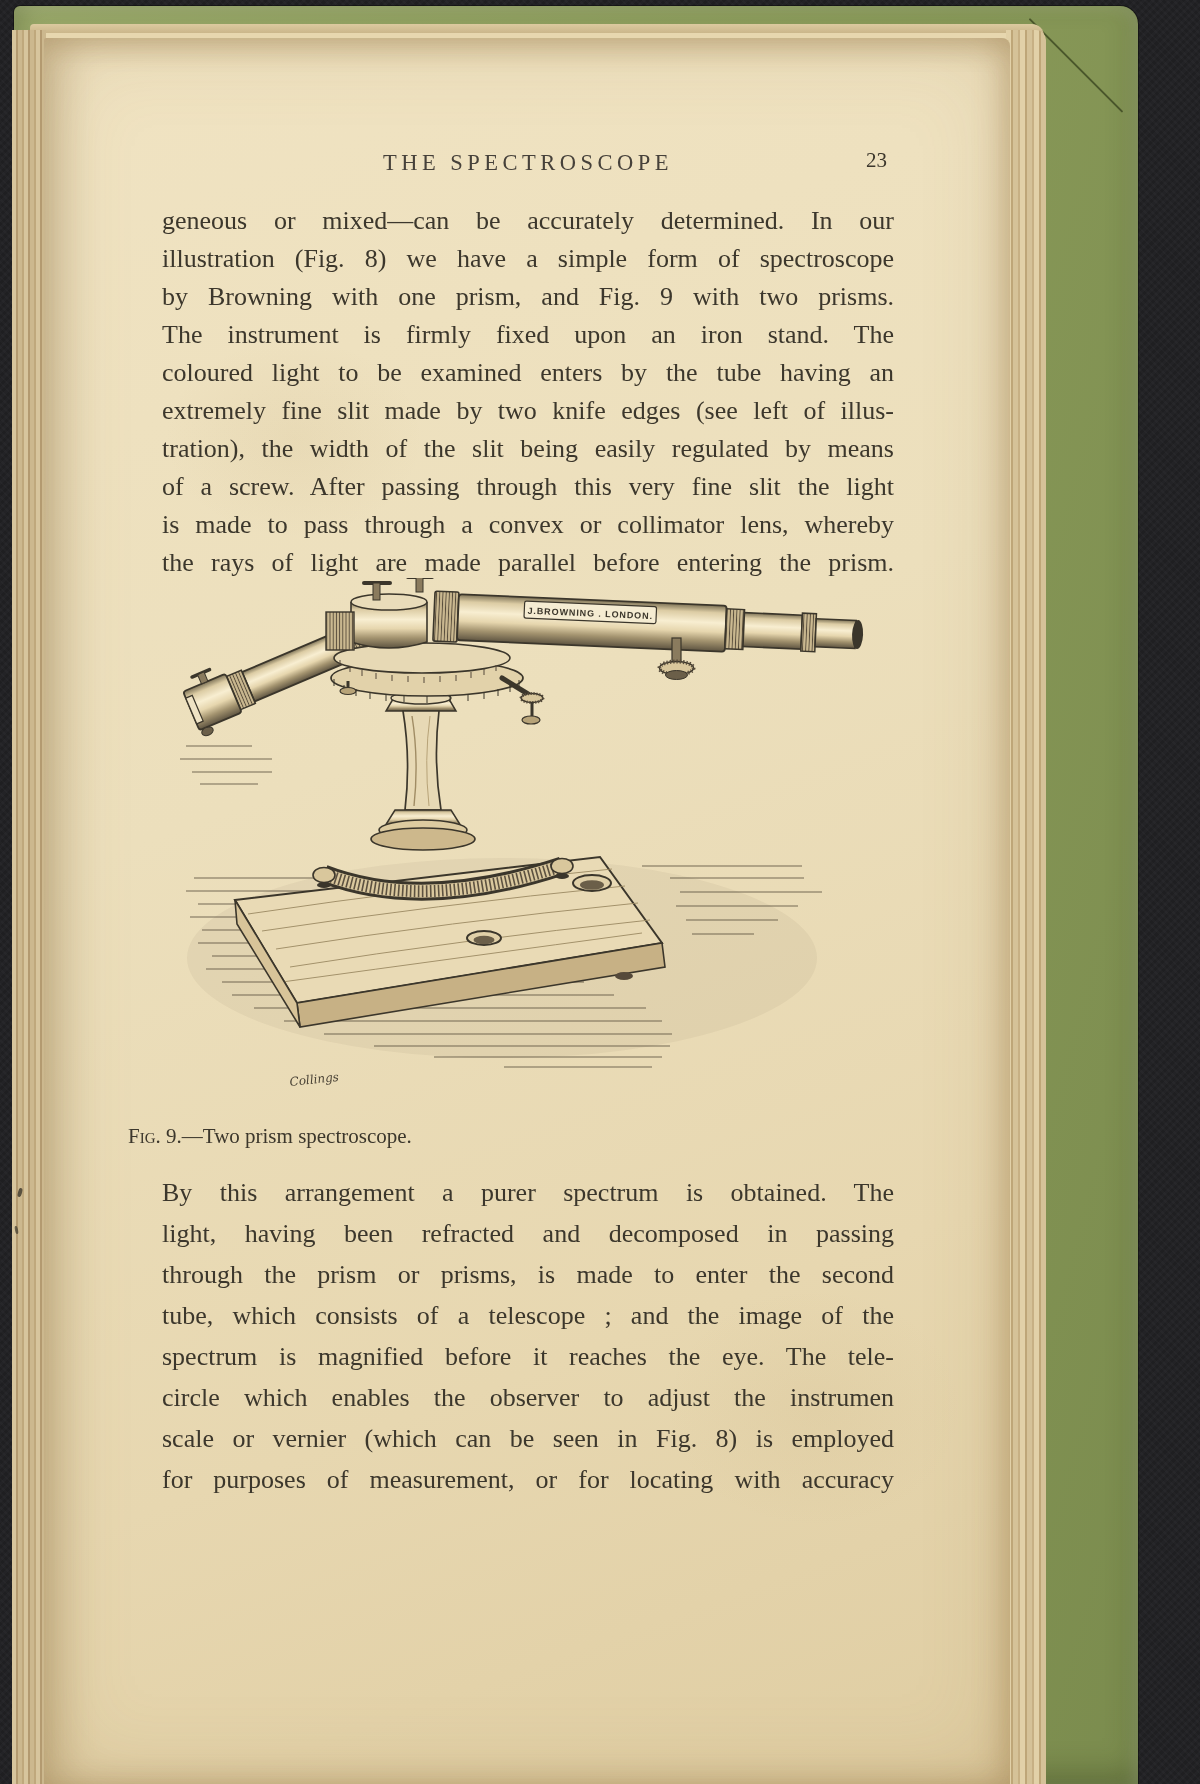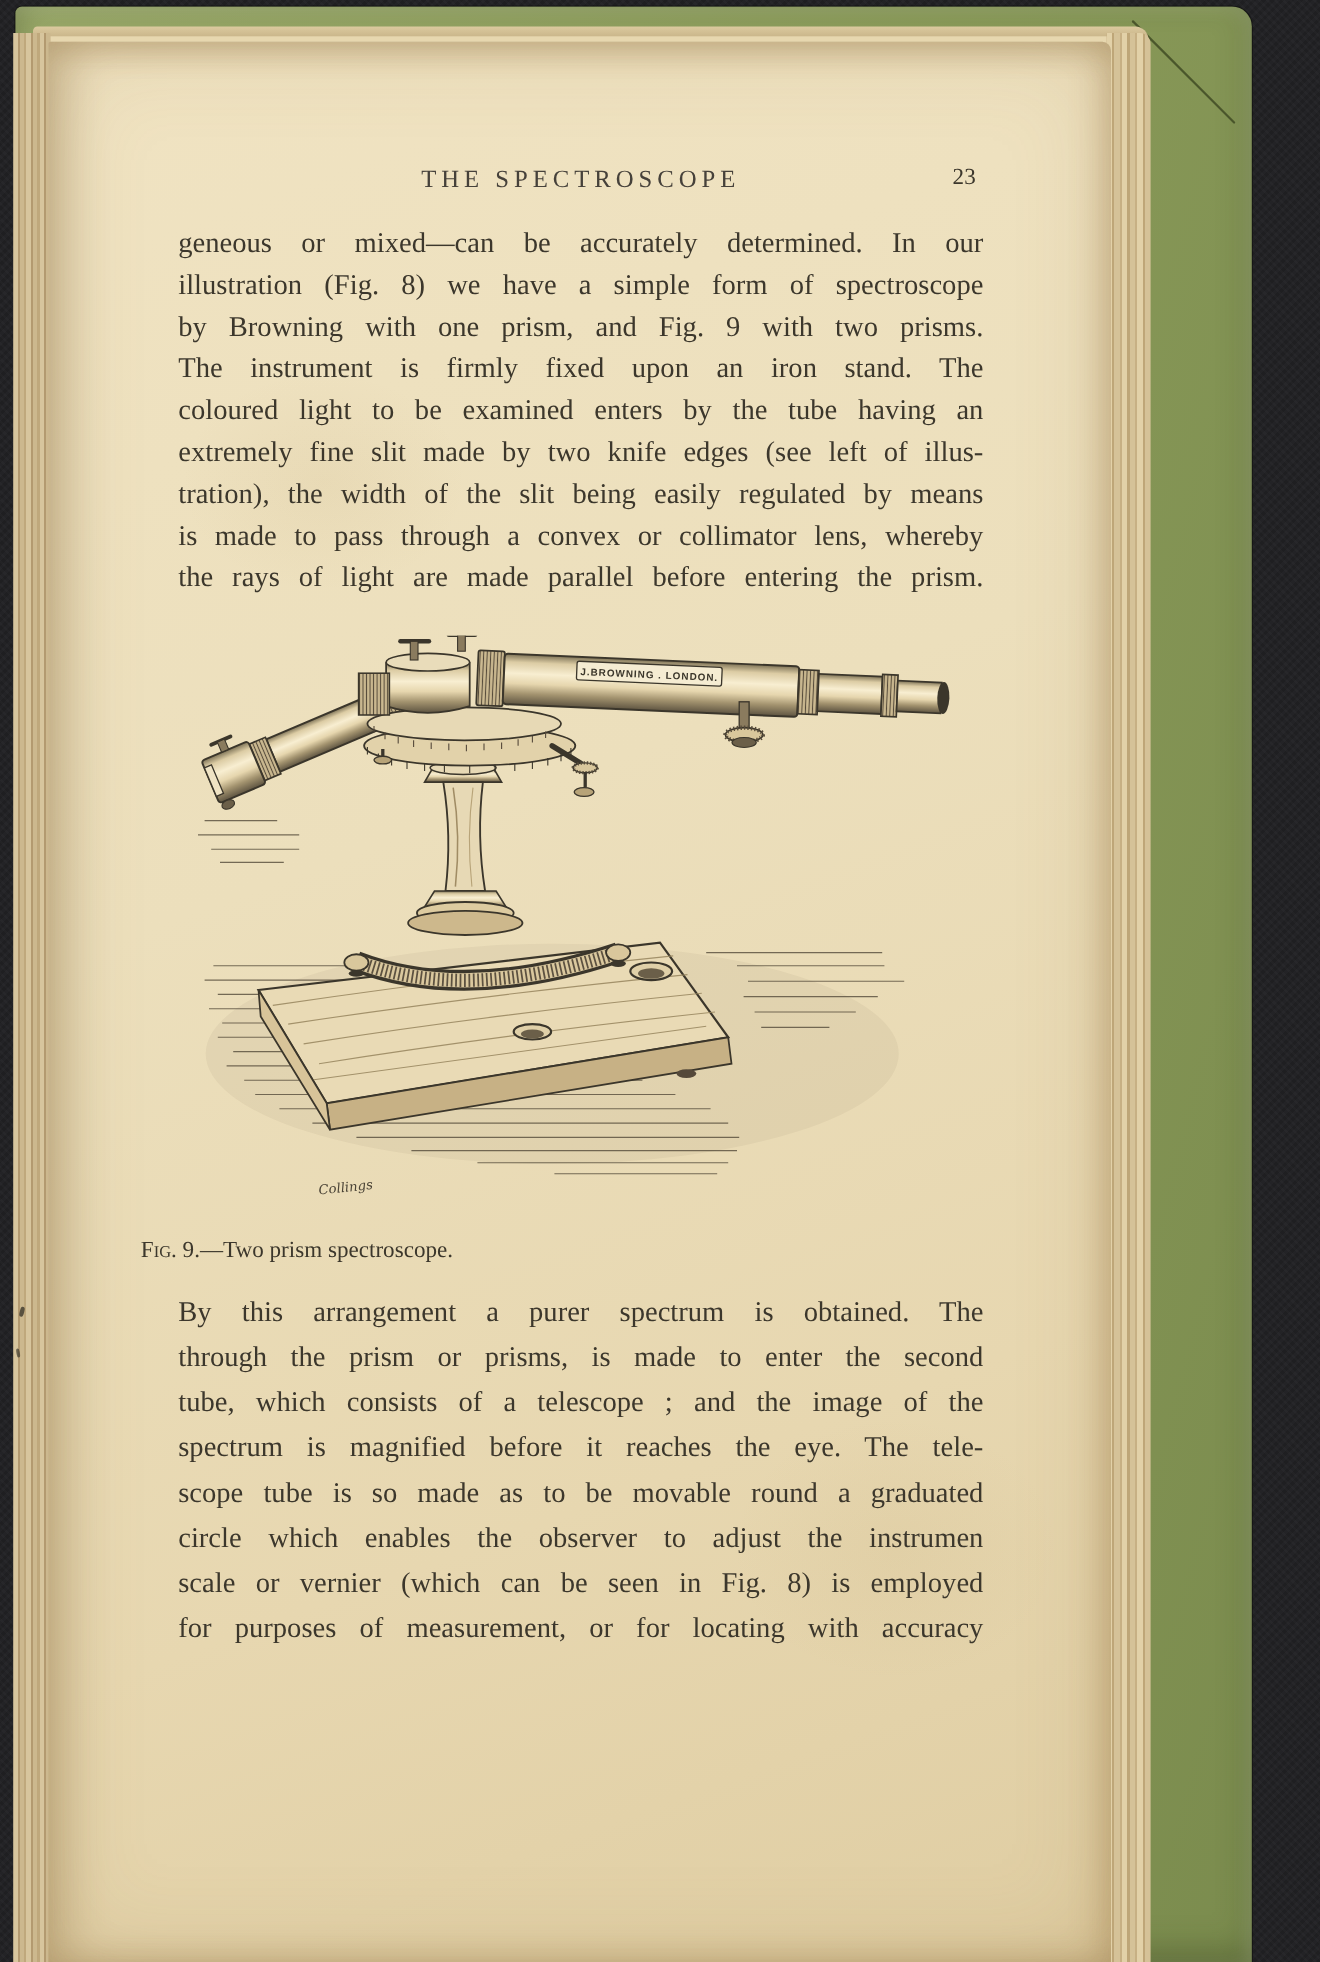--- a/index.html
+++ b/index.html
@@ -115,20 +115,21 @@
     </div>
 
     <div class="para para1">
         <div class="tline">geneous or mixed—can be accurately determined. In our</div>
         <div class="tline">illustration (Fig. 8) we have a simple form of spectroscope</div>
         <div class="tline">by Browning with one prism, and Fig. 9 with two prisms.</div>
         <div class="tline">The instrument is firmly fixed upon an iron stand. The</div>
         <div class="tline">coloured light to be examined enters by the tube having an</div>
         <div class="tline">extremely fine slit made by two knife edges (see left of illus-</div>
         <div class="tline">tration), the width of the slit being easily regulated by means</div>
+        <div class="tline">of a screw. After passing through this very fine slit the light</div>
         <div class="tline">is made to pass through a convex or collimator lens, whereby</div>
         <div class="tline">the rays of light are made parallel before entering the prism.</div>
       </div>
 
     <svg class="figure" viewBox="0 0 700 535" xmlns="http://www.w3.org/2000/svg">
       <defs>
         <linearGradient id="tg" x1="0" y1="0" x2="0" y2="1">
           <stop offset="0" stop-color="#7d7256"></stop>
           <stop offset=".16" stop-color="#dcccA4"></stop>
           <stop offset=".38" stop-color="#f8eed1"></stop>
@@ -291,24 +292,24 @@
 
       <text x="118" y="508" class="sig" transform="rotate(-6 118 508)">Collings</text>
     </svg>
 
     <div class="caption">
       <span class="cap-sc">Fig.</span><span> 9.—Two prism spectroscope.</span>
     </div>
 
     <div class="para para2">
         <div class="tline">By this arrangement a purer spectrum is obtained. The</div>
+        <div class="tline">light, having been refracted and decomposed in passing</div>
         <div class="tline">through the prism or prisms, is made to enter the second</div>
         <div class="tline">tube, which consists of a telescope ; and the image of the</div>
         <div class="tline">spectrum is magnified before it reaches the eye. The tele-</div>
-        <div class="tline">scope tube is so made as to be movable round a graduated</div>
         <div class="tline">circle which enables the observer to adjust the instrumen</div>
         <div class="tline">scale or vernier (which can be seen in Fig. 8) is employed</div>
         <div class="tline">for purposes of measurement, or for locating with accuracy</div>
       </div>
   </div>
 
   <div class="speck sp1"></div>
   <div class="speck sp2"></div>
 </div>
 

